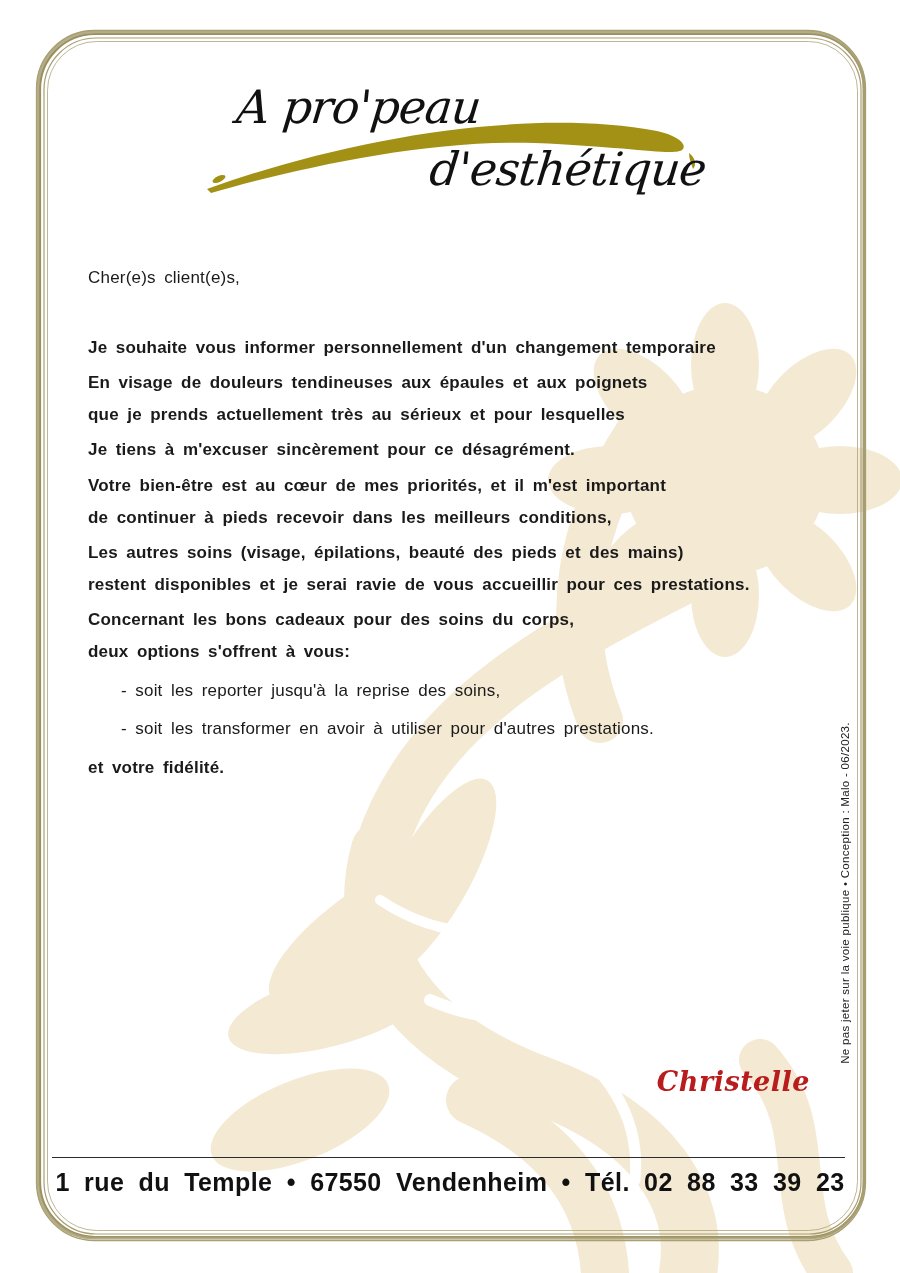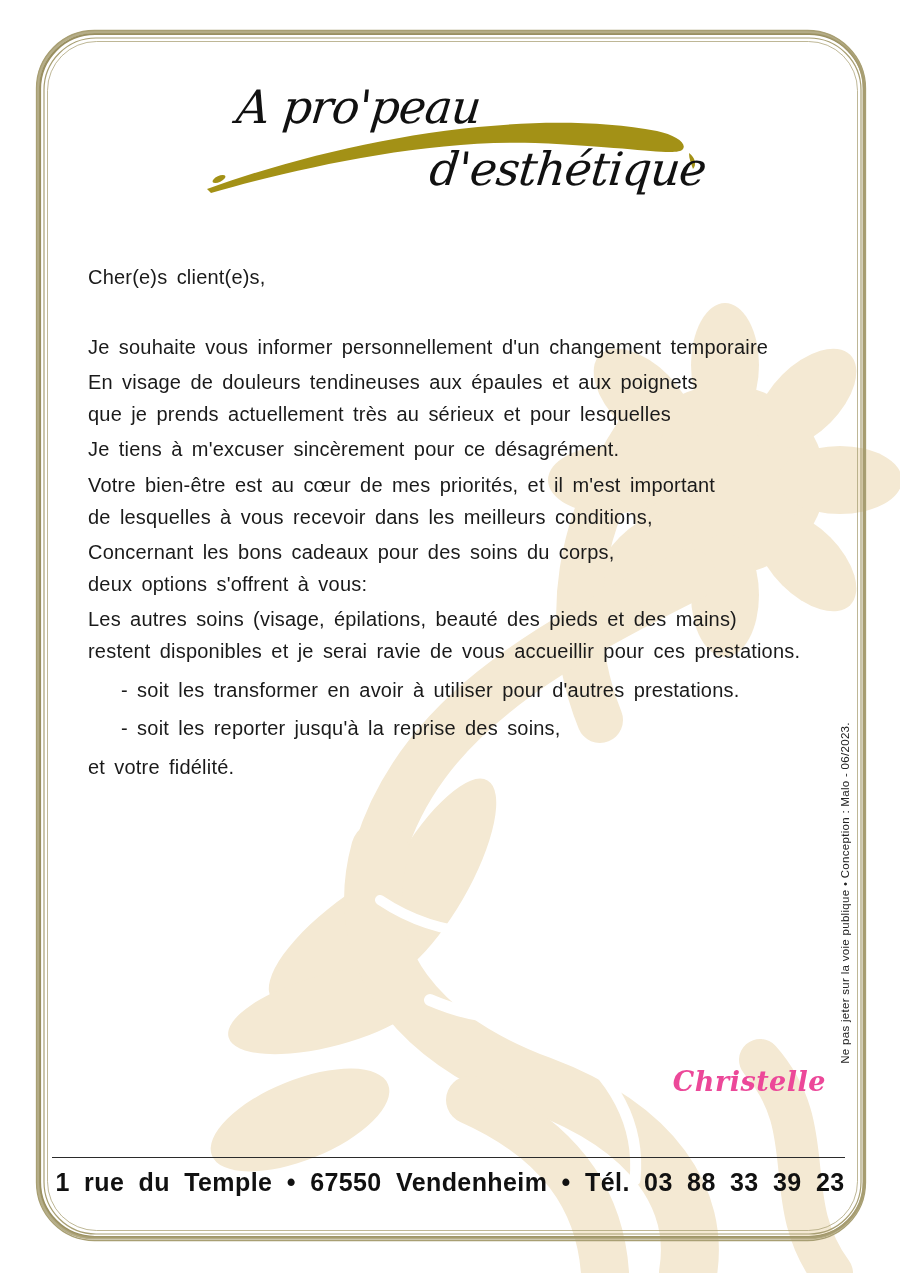--- a/index.html
+++ b/index.html
@@ -27,32 +27,32 @@
   .logo-line2{
     position:absolute;left:430px;top:142px;z-index:2;
     font-family:"DejaVu Serif", serif;font-style:italic;font-weight:500;
     font-size:46px;letter-spacing:-1px;color:#111;
     transform:skewX(-6deg);
   }
 
   
   .letter{
     position:absolute;left:88px;top:262px;width:748px;z-index:2;
-    font-size:20px;line-height:31.6px;letter-spacing:.2px;word-spacing:3.5px;
+    font-size:17px;line-height:31.6px;letter-spacing:.2px;word-spacing:3.5px;
   }
   .salutation{margin:0 0 38px 0;}
-  .para{margin:0 0 4px 0;}
+  .para{margin:0 0 4px 0;font-weight:bold;}
   .line{display:block;}
   .option{margin:7px 0 7px 33px;}
   .option:last-of-type{margin-bottom:9px;}
 
   .signature{
-    position:absolute;top:1066px;right:74px;z-index:2;
+    position:absolute;top:1066px;right:90px;z-index:2;
     font-family:"DejaVu Serif", serif;font-style:italic;font-weight:bold;
-    font-size:27px;letter-spacing:.5px;color:#ec4899;
+    font-size:27px;letter-spacing:.5px;color:#b91c1c;
   }
 
   
   .footer-rule{
     position:absolute;left:52px;top:1157px;width:793px;height:0;
     border-top:1.6px solid #2b2b2b;z-index:2;
   }
   .footer-text{
     position:absolute;left:0;right:0;top:1168px;z-index:2;
     text-align:center;font-weight:bold;font-size:25px;
@@ -136,42 +136,42 @@
       <span class="line">En visage de douleurs tendineuses aux épaules et aux poignets</span>
       <span class="line">que je prends actuellement très au sérieux et pour lesquelles</span>
     </div>
 
     <div class="para">
       <span class="line">Je tiens à m'excuser sincèrement pour ce désagrément.</span>
     </div>
 
     <div class="para">
       <span class="line">Votre bien-être est au cœur de mes priorités, et il m'est important</span>
-      <span class="line">de lesquelles à vous recevoir dans les meilleurs conditions,</span>
+      <span class="line">de continuer à pieds recevoir dans les meilleurs conditions,</span>
+    </div>
+
+    <div class="para">
+      <span class="line">Les autres soins (visage, épilations, beauté des pieds et des mains)</span>
+      <span class="line">restent disponibles et je serai ravie de vous accueillir pour ces prestations.</span>
     </div>
 
     <div class="para">
       <span class="line">Concernant les bons cadeaux pour des soins du corps,</span>
       <span class="line">deux options s'offrent à vous:</span>
     </div>
 
-    <div class="para">
-      <span class="line">Les autres soins (visage, épilations, beauté des pieds et des mains)</span>
-      <span class="line">restent disponibles et je serai ravie de vous accueillir pour ces prestations.</span>
-    </div>
-
+    <div class="option">- soit les reporter jusqu'à la reprise des soins,</div>
     <div class="option">- soit les transformer en avoir à utiliser pour d'autres prestations.</div>
-    <div class="option">- soit les reporter jusqu'à la reprise des soins,</div>
 
     <div class="para">
       <span class="line">et votre fidélité.</span>
     </div>
 
   </main>
 
   <div class="signature">Christelle</div>
 
   <div class="footer-rule"></div>
-  <div class="footer-text">1 rue du Temple • 67550 Vendenheim • Tél. 03 88 33 39 23</div>
+  <div class="footer-text">1 rue du Temple • 67550 Vendenheim • Tél. 02 88 33 39 23</div>
 
   <div class="side-note">Ne pas jeter sur la voie publique • Conception : Malo - 06/2023.</div>
 
 </div>
 
 </body></html>

